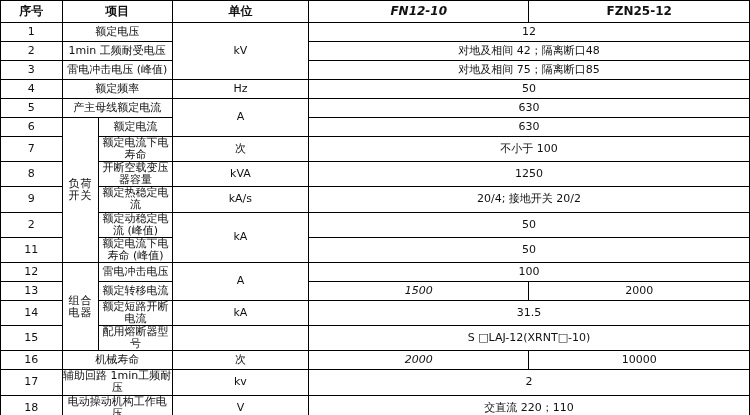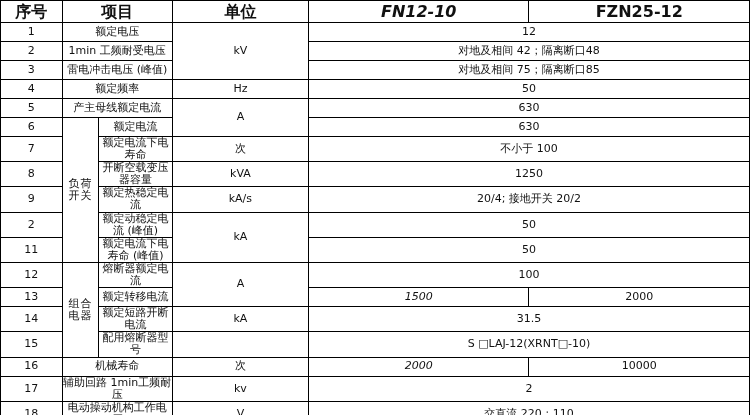--- a/index.html
+++ b/index.html
@@ -24,21 +24,21 @@
     padding: 0;
     text-align: center;
     vertical-align: middle;
     font-weight: normal;
     font-size: 11px;
     line-height: 1.1;
     height: 19px;
     box-sizing: border-box;
   }
   table.spec thead td {
-    font-size: 16px;
+    font-size: 12px;
     font-weight: bold;
     height: 22px;
   }
   td.col-no { width: 38px; }
   td.col-g1 { width: 68px; }
   td.col-g2 { width: 110px; }
   td.col-item-wide { width: 178px; }
   td.col-unit { width: 84px; }
   td.col-v1 { width: 136px; font-style: italic; }
   td.col-v2 { width: 136px; }
@@ -143,21 +143,21 @@
       <td class="col-item-wide item-left" colspan="2">额定电流下电寿命 (峰值)</td>
       <td colspan="2">50</td>
     </tr>
 
     <tr>
       <td class="col-no">12</td>
       <td class="col-g2 group-label" rowspan="4">
         <span class="stackline">组合</span>
         <span class="stackline">电器</span>
       </td>
-      <td class="col-item-wide item-left" colspan="2">熔断器额定电流</td>
+      <td class="col-item-wide item-left" colspan="2">雷电冲击电压</td>
       <td class="col-unit" rowspan="2">A</td>
       <td colspan="2">100</td>
     </tr>
 
     <tr>
       <td class="col-no">13</td>
       <td class="col-item-wide item-left" colspan="2">额定转移电流</td>
       <td class="col-v1">1500</td>
       <td class="col-v2">2000</td>
     </tr>

